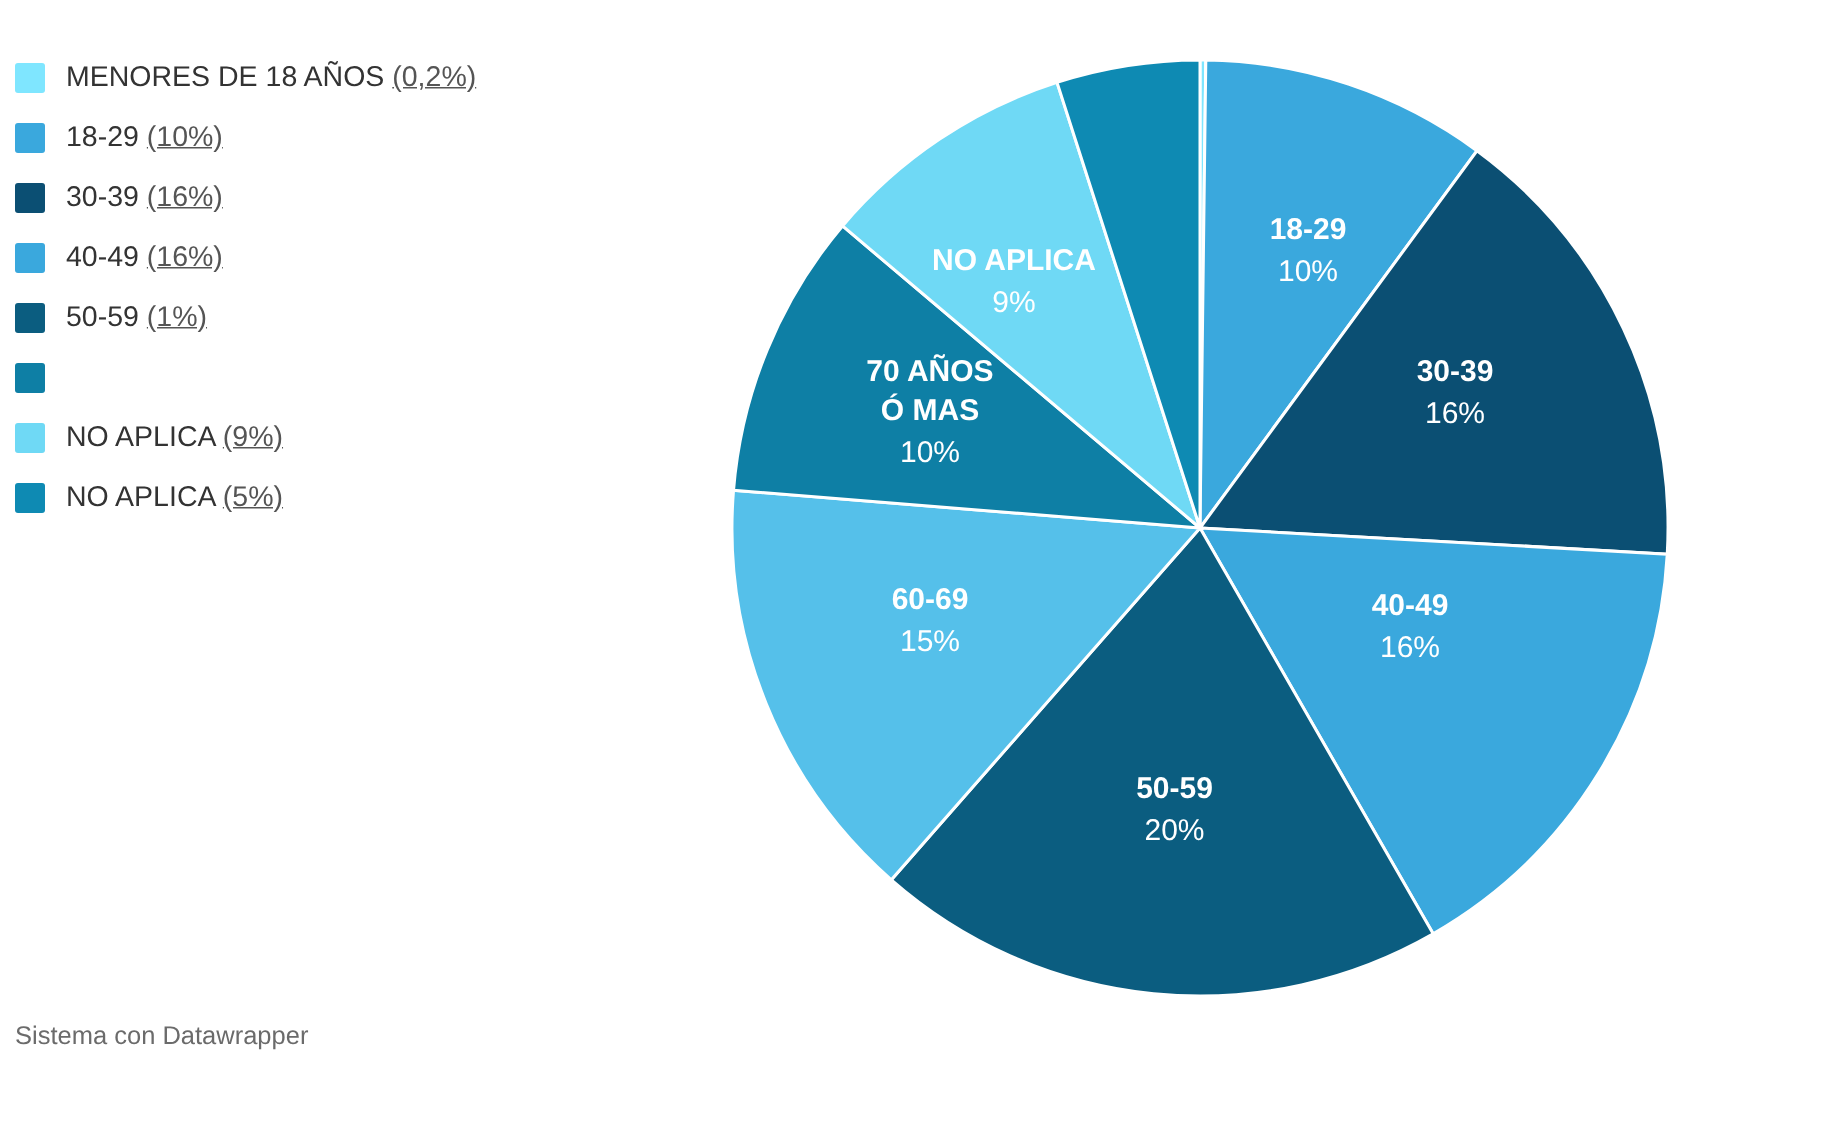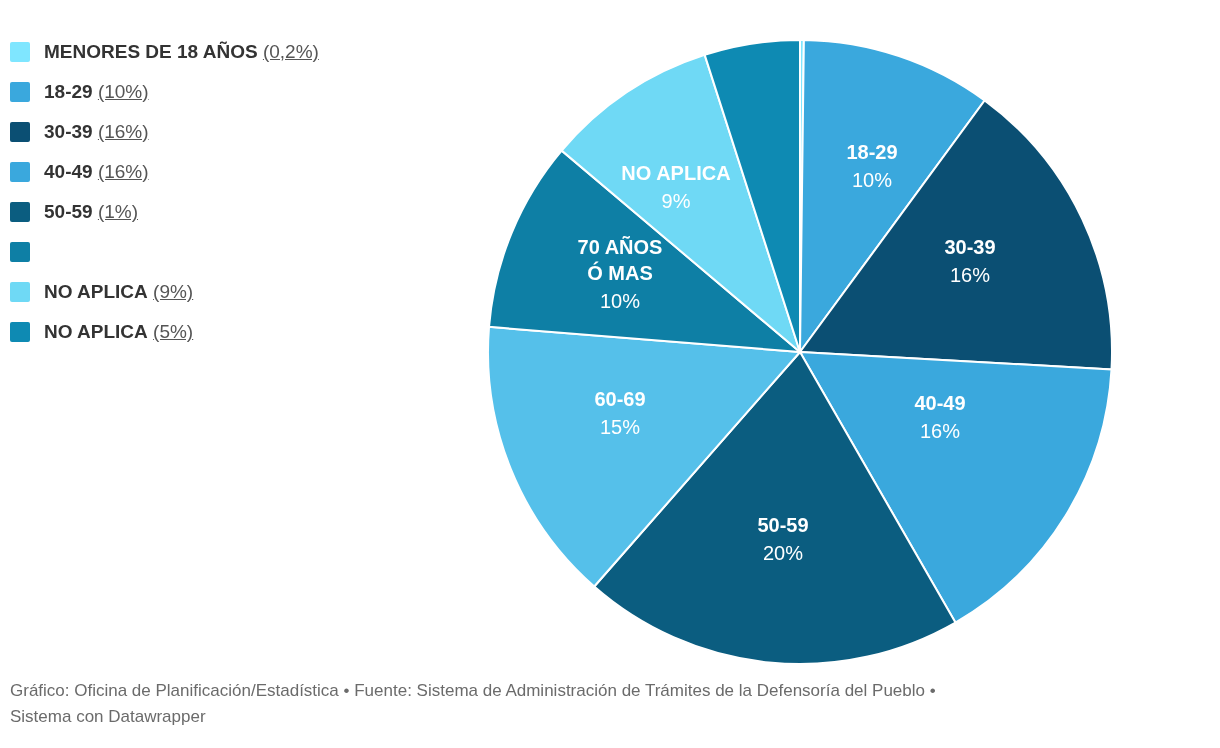--- a/index.html
+++ b/index.html
@@ -38,21 +38,21 @@
     flex: 0 0 20px;
     margin-right: 14px;
     border-radius: 2px;
   }
   .legend-text {
     font-size: 19px;
     white-space: nowrap;
     color: #333333;
   }
   .legend-text .lbl {
-    font-weight: bold;
+    font-weight: normal;
   }
   .legend-text .pct {
     font-weight: normal;
     color: #555555;
     text-decoration: underline;
   }
   
   .pie-wrap {
     position: absolute;
     left: 480px;
@@ -141,17 +141,16 @@
         <text class="slice-label" x="490" y="222"><tspan class="name" x="490" font-weight="bold" font-size="20">30-39</tspan><tspan class="val" x="490" dy="28" font-size="20">16%</tspan></text>
         <text class="slice-label" x="460" y="378"><tspan class="name" x="460" font-weight="bold" font-size="20">40-49</tspan><tspan class="val" x="460" dy="28" font-size="20">16%</tspan></text>
         <text class="slice-label" x="303" y="500"><tspan class="name" x="303" font-weight="bold" font-size="20">50-59</tspan><tspan class="val" x="303" dy="28" font-size="20">20%</tspan></text>
         <text class="slice-label" x="140" y="374"><tspan class="name" x="140" font-weight="bold" font-size="20">60-69</tspan><tspan class="val" x="140" dy="28" font-size="20">15%</tspan></text>
         <text class="slice-label" x="140" y="222"><tspan class="name" x="140" font-weight="bold" font-size="20">70 AÑOS</tspan><tspan class="name" x="140" dy="26" font-weight="bold" font-size="20">Ó MAS</tspan><tspan class="val" x="140" dy="28" font-size="20">10%</tspan></text>
         <text class="slice-label" x="196" y="148"><tspan class="name" x="196" font-weight="bold" font-size="20">NO APLICA</tspan><tspan class="val" x="196" dy="28" font-size="20">9%</tspan></text>
       </svg>
   </div>
 
   <div class="footer">
-    <div>Gráfico: Oficina de Planificación/Estadística • Fuente: Sistema de Administración de Trámites de la Defensoría del Pueblo •</div>
     <div>Sistema con Datawrapper</div>
   </div>
 
 </div>
 
 </body></html>

